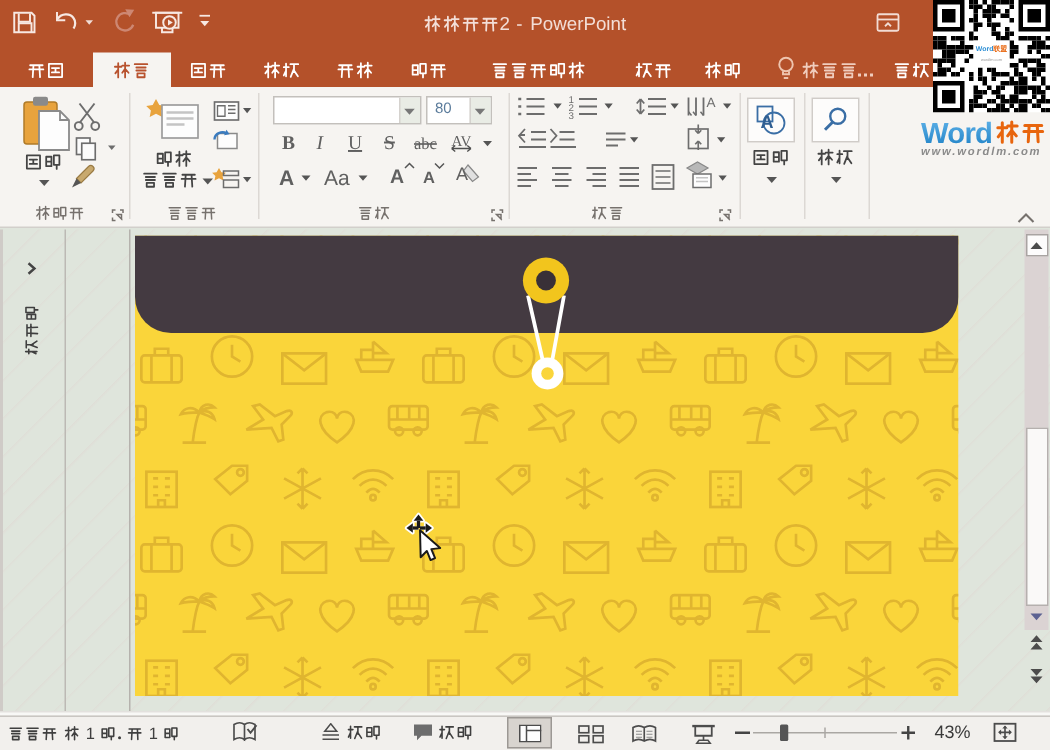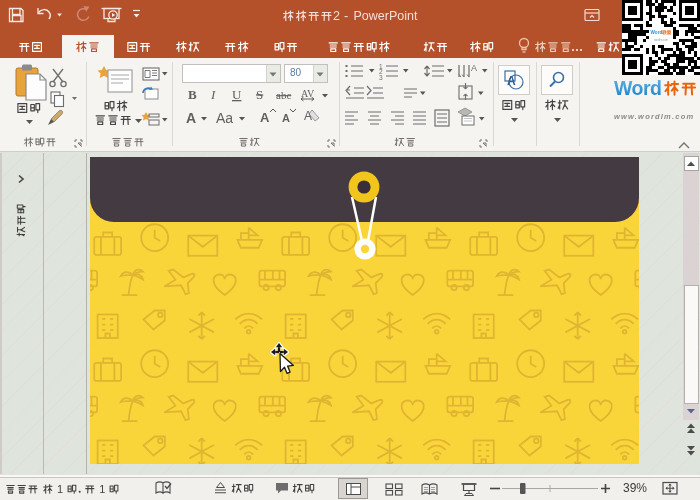--- a/index.html
+++ b/index.html
@@ -568,21 +568,21 @@
 <stop offset="0" stop-color="#62b4ea"></stop>
         <stop offset="1" stop-color="#1b7fc4"></stop>
       </linearGradient>
     </defs>
 <text x="2" y="19" font-size="19.5" font-weight="bold" fill="url(#wg)" font-family="Liberation Sans,sans-serif" letter-spacing="-0.5">Word</text>
 </svg>
 <svg style="position:absolute;left:663px;top:79px;" width="35" height="20" viewBox="0 0 35 20">
     <path d="M5.2,2.9L5.2,15.8M2.2,6.2L8.2,6.2M5.2,8.6L2.5,12.2M11.5,2.4L11.5,15.8M8.8,5.0L15.1,5.0M11.5,8.0L8.8,11.6M11.5,8.0L14.5,11.6" fill="none" stroke="#e8650d" stroke-width="2.00" stroke-linecap="round" stroke-linejoin="round"></path>
     <path d="M20.2,4.7L31.5,4.7M19.6,8.6L32.1,8.6M23.1,4.7L22.5,15.5M28.5,4.7L29.1,15.5" fill="none" stroke="#e8650d" stroke-width="2.00" stroke-linecap="round" stroke-linejoin="round"></path>
   </svg>
-<div class="abs" style="left:614px;top:112px;width:86px;font-size:7.5px;font-weight:bold;font-style:italic;color:#8b8b8b;letter-spacing:1.2px">www.wordlm.com</div>
+<div class="abs" style="left:614px;top:96px;width:86px;font-size:7.5px;font-weight:bold;font-style:italic;color:#8b8b8b;letter-spacing:1.2px">www.wordlm.com</div>
 <div class="abs" style="left:0;top:153px;width:700px;height:321px;background:#dfe5dc"></div>
 <div class="abs" style="left:0;top:153px;width:700px;height:321px;opacity:0.5;
 background-image:repeating-linear-gradient(135deg, rgba(225,162,172,0.20) 0px, rgba(225,162,172,0) 2px, rgba(0,0,0,0) 18px)"></div>
 <div class="abs" style="left:0;top:153px;width:2px;height:321px;background:#cfcbc7"></div>
 <div class="abs" style="left:43px;top:153px;width:1px;height:321px;background:#bcb9b4"></div>
 <div class="abs" style="left:86px;top:153px;width:1px;height:321px;background:#b5b2ad"></div>
 <svg class="abs" style="left:16px;top:174px" width="10" height="10">
     <path d="M3,1.5 l4,3.5 l-4,3.5" stroke="#444" fill="none" stroke-width="1.6"></path>
   </svg>
 <svg class="abs" style="left:15px;top:201px" width="13" height="38" viewBox="0 0 13 38">
@@ -796,17 +796,17 @@
 <path d="M8,7.5 v3" stroke="#4c4c4c" stroke-width="1.1"></path>
 <path d="M5,12.5 h6 l1.5,0 l-1.5,-2 h-6 l-1.5,2 z" fill="none" stroke="#4c4c4c" stroke-width="1"></path>
 </svg>
 <svg class="abs" style="left:488px;top:481px" width="130" height="15" viewBox="0 0 130 15">
 <path d="M2,7.5 h10" stroke="#444" stroke-width="1.6"></path>
 <path d="M14,7.5 h96" stroke="#aaa7a3" stroke-width="1"></path>
 <path d="M62,4 v7" stroke="#aaa7a3" stroke-width="1"></path>
 <rect x="32" y="2" width="5.5" height="11" fill="#555" rx="1"></rect>
 <path d="M113,7.5 h9 M117.5,3 v9" stroke="#444" stroke-width="1.6"></path>
 </svg>
-<div class="abs" style="left:623px;top:481px;font-size:12px;color:#3a3a3a">39%</div>
+<div class="abs" style="left:623px;top:481px;font-size:12px;color:#3a3a3a">43%</div>
 <svg class="abs" style="left:662px;top:481px" width="16" height="14" viewBox="0 0 16 14">
 <rect x="1" y="1.5" width="14" height="11.5" fill="none" stroke="#4c4c4c" stroke-width="1.2"></rect>
 <path d="M8,3.2 v8 M4,7.2 h8" stroke="#4c4c4c" stroke-width="1.1"></path>
 <path d="M8,2.6 l1.8,2 h-3.6 z M8,11.8 l1.8,-2 h-3.6 z M3.4,7.2 l2,-1.8 v3.6 z M12.6,7.2 l-2,-1.8 v3.6 z" fill="#4c4c4c"></path>
 </svg>
 </body></html>

